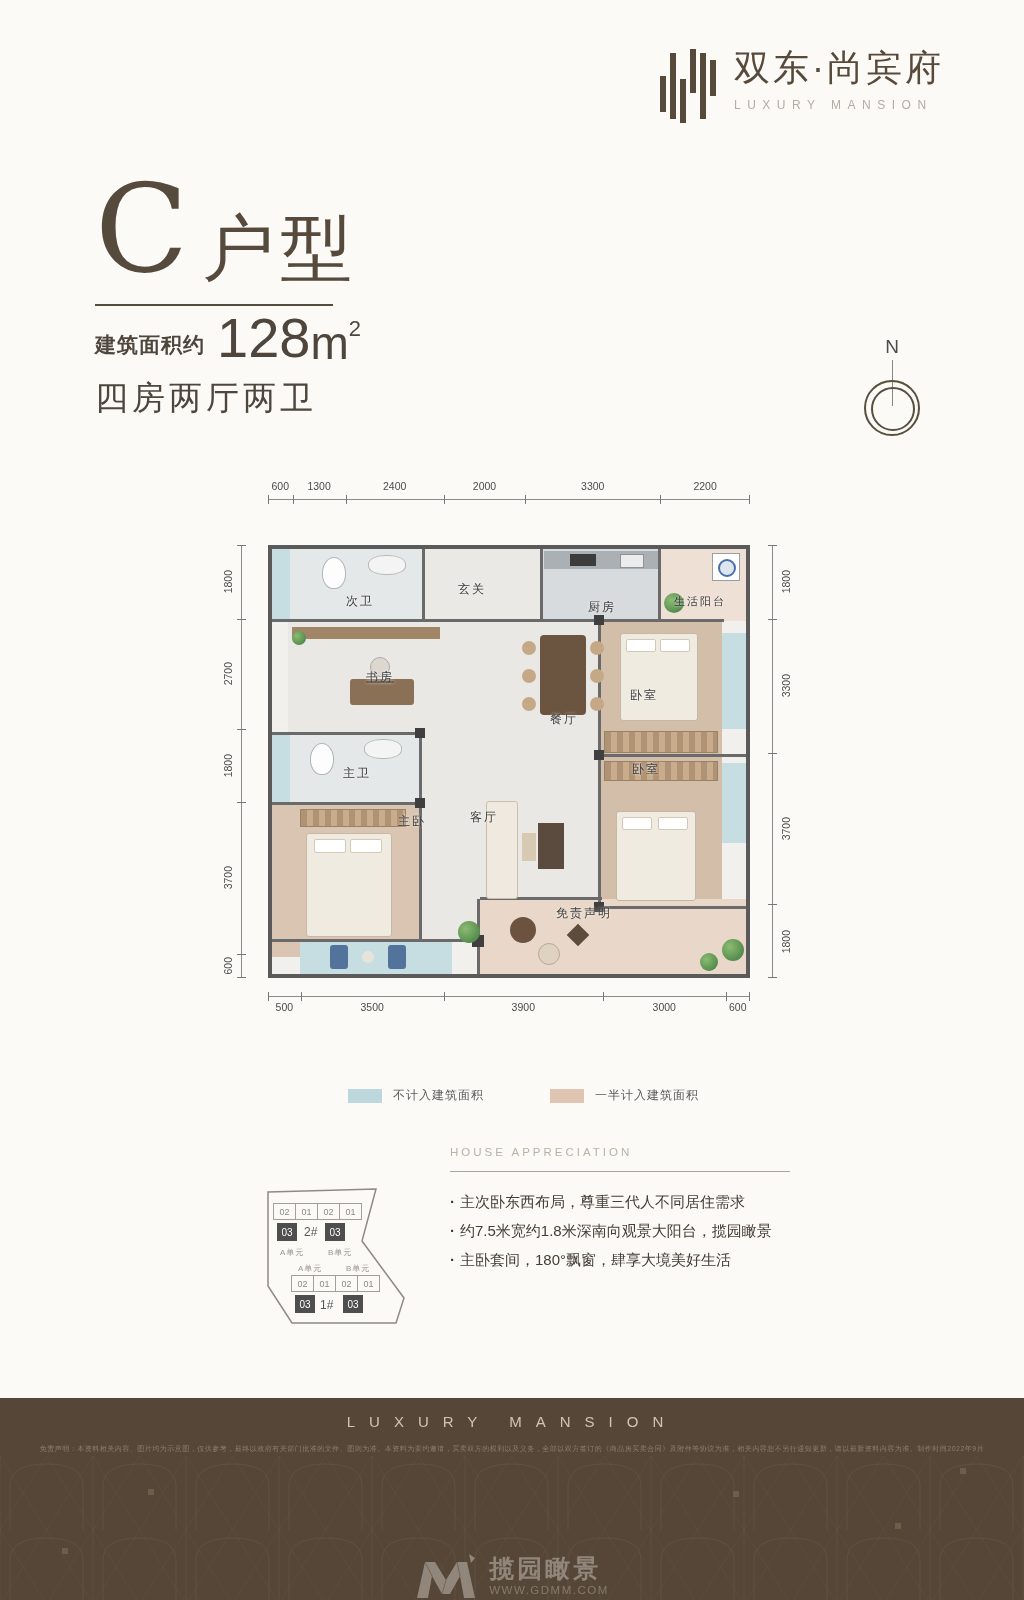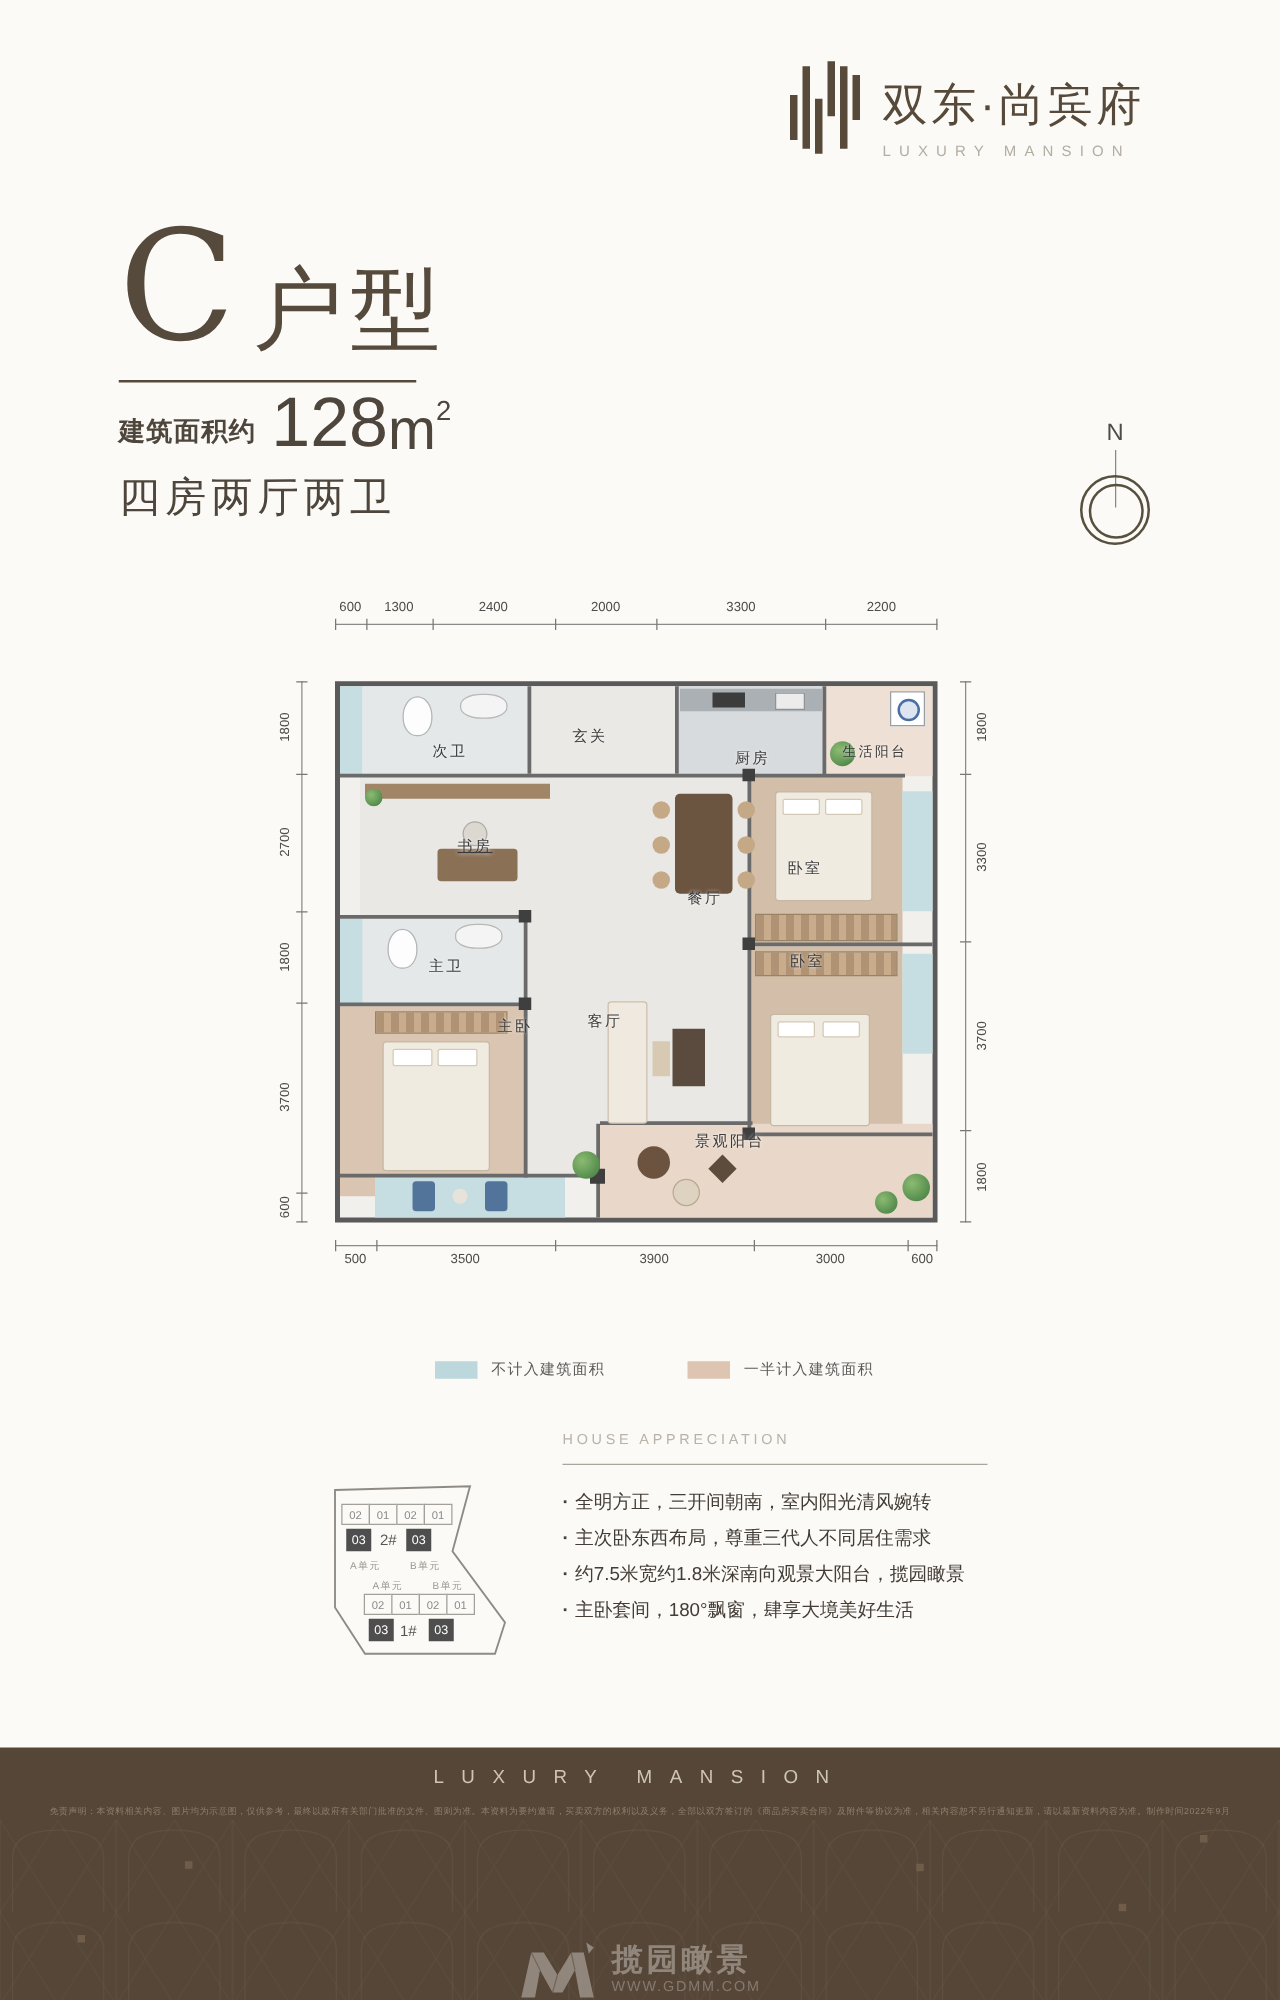--- a/index.html
+++ b/index.html
@@ -1,21 +1,21 @@
 <!DOCTYPE html>
 <html><head>
 <meta charset="utf-8">
 <style>
   html,body{margin:0;padding:0;}
   body{width:1024px;height:1600px;background:#fbfaf6;overflow:hidden;
        font-family:"Liberation Sans","DejaVu Sans",sans-serif;}
   #page{position:relative;width:1024px;height:1600px;background:#fbfaf6;}
 
   
-  .logo{position:absolute;left:632px;top:44px;display:flex;align-items:flex-end;gap:18px;}
+  .logo{position:absolute;left:660px;top:44px;display:flex;align-items:flex-start;gap:18px;}
   .logo-bars{display:flex;align-items:center;gap:4px;height:84px;}
   .logo-bars i{display:block;width:6px;background:#574a3b;}
   .lb1{height:36px;transform:translateY(8px);}
   .lb2{height:66px;}
   .lb3{height:44px;transform:translateY(15px);}
   .lb4{height:44px;transform:translateY(-15px);}
   .lb5{height:66px;}
   .lb6{height:36px;transform:translateY(-8px);}
   .logo-cn{font-size:36px;color:#574a3b;letter-spacing:3px;font-weight:500;}
   .logo-en{font-size:12px;color:#b4ada2;letter-spacing:6.5px;margin-top:5px;}
@@ -303,21 +303,21 @@
     <span class="rlabel" style="left:200px;top:40px;">玄关</span>
     <span class="rlabel" style="left:330px;top:58px;">厨房</span>
     <span class="rlabel" style="left:428px;top:52px;font-size:11px;">生活阳台</span>
     <span class="rlabel" style="left:108px;top:128px;text-decoration:underline;">书房</span>
     <span class="rlabel" style="left:292px;top:170px;">餐厅</span>
     <span class="rlabel" style="left:372px;top:146px;">卧室</span>
     <span class="rlabel" style="left:85px;top:224px;">主卫</span>
     <span class="rlabel" style="left:140px;top:272px;">主卧</span>
     <span class="rlabel" style="left:212px;top:268px;">客厅</span>
     <span class="rlabel" style="left:374px;top:220px;">卧室</span>
-    <span class="rlabel" style="left:312px;top:364px;">景观阳台</span>
+    <span class="rlabel" style="left:312px;top:364px;">免责声明</span>
   </div>
 
   <div class="legend">
     <div class="litem">
       <div class="sw blue"></div>
       <div class="ltext">不计入建筑面积</div>
     </div>
     <div class="litem">
       <div class="sw tan"></div>
       <div class="ltext">一半计入建筑面积</div>
@@ -354,21 +354,20 @@
       <div class="hl" style="left:51px;top:32px;">03</div>
       <div class="bname" style="left:28px;top:35px;">1#</div>
     </div>
   </div>
 
   <div class="appre">
     <div class="head">
       <span class="h-en">HOUSE APPRECIATION</span>
     </div>
     <div class="bullets">
-      <div class="bullet">全明方正，三开间朝南，室内阳光清风婉转</div>
       <div class="bullet">主次卧东西布局，尊重三代人不同居住需求</div>
       <div class="bullet">约7.5米宽约1.8米深南向观景大阳台，揽园瞰景</div>
       <div class="bullet">主卧套间，180°飘窗，肆享大境美好生活</div>
     </div>
   </div>
 
   <div class="footer">
     <div class="f-brand">LUXURY MANSION</div>
     <div class="f-disc">免责声明：本资料相关内容、图片均为示意图，仅供参考，最终以政府有关部门批准的文件、图则为准。本资料为要约邀请，买卖双方的权利以及义务，全部以双方签订的《商品房买卖合同》及附件等协议为准，相关内容恕不另行通知更新，请以最新资料内容为准。制作时间2022年9月</div>
     <svg class="f-pattern" width="1024" height="144">

